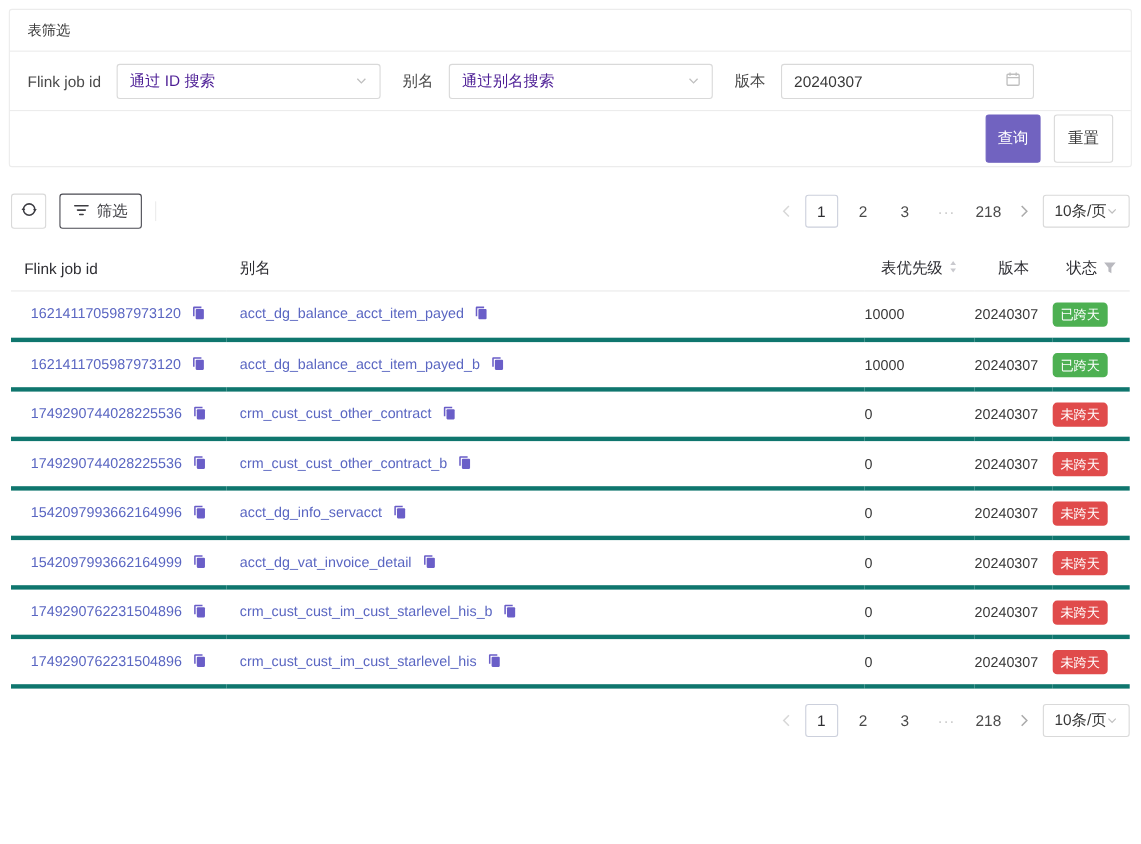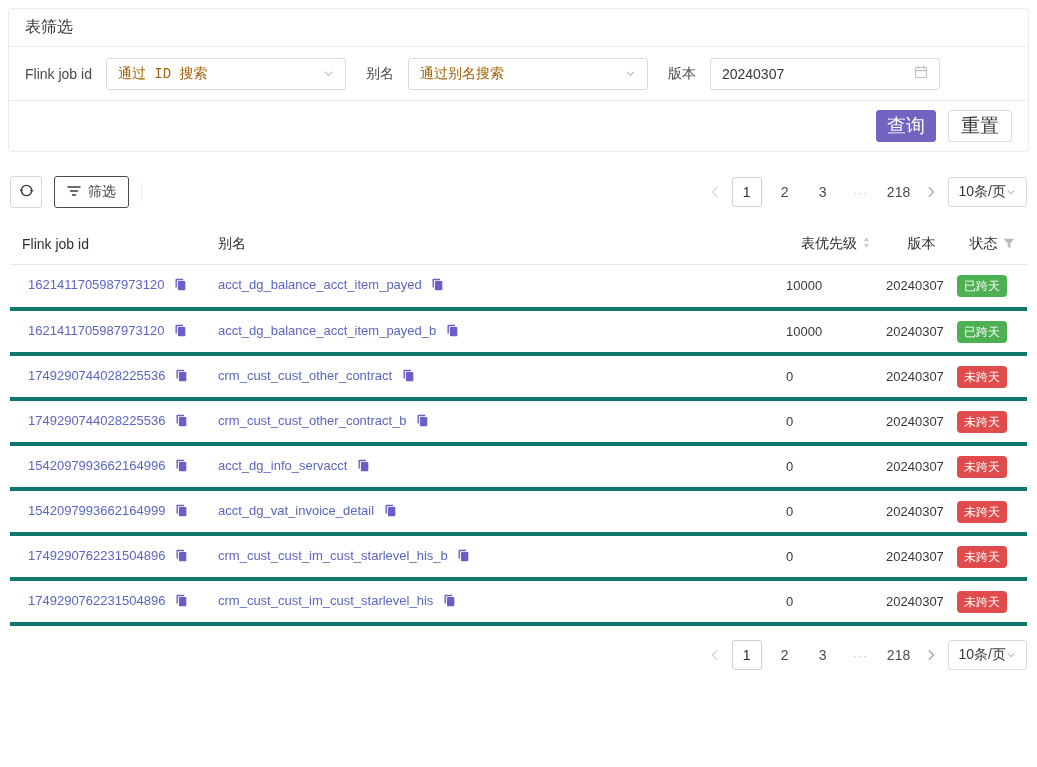--- a/index.html
+++ b/index.html
@@ -6,32 +6,32 @@
   html,body { background:#fff; }
   body {
     width:1037px; height:767px; overflow:hidden;
     font-family:"Liberation Sans","DejaVu Sans",sans-serif;
     font-size:14px; color:#383838;
   }
   .page { padding:8px 8px 12px; }
 
   
   .filter-card { border:1px solid #ececec; border-radius:3px; background:#fff; }
-  .card-title { height:38px; display:flex; align-items:center; padding:0 16px; font-size:16px; color:#383838; border-bottom:1px solid #ececec; }
+  .card-title { height:38px; display:flex; align-items:center; padding:0 16px; font-size:13px; color:#383838; border-bottom:1px solid #ececec; }
   .filter-row { display:flex; align-items:center; height:54px; padding:0 16px; border-bottom:1px solid #ececec; }
   .field-label { font-size:14px; color:#4a4a4a; margin-right:14px; white-space:nowrap; }
   .field-group { display:flex; align-items:center; }
   .field-group + .field-group { margin-left:20px; }
   .select, .date-input { height:32px; border:1px solid #d9d9d9; border-radius:3px; background:#fff; display:flex; align-items:center; justify-content:space-between; padding:0 11px; cursor:pointer; }
   .select { width:240px; }
   .date-input { width:230px; }
-  .placeholder { color:#a16207; font-size:14px;font-family:Liberation Mono, monospace; }
+  .placeholder { color:#4c1d95; font-size:14px; }
   .date-value { color:#383838; font-size:14px; }
   .actions-row { display:flex; justify-content:flex-end; align-items:center; gap:12px; height:50px; padding:0 16px; }
-  .btn { height:32px; border-radius:3px; font-size:19px; cursor:pointer; font-family:inherit; }
+  .btn { height:44px; border-radius:3px; font-size:14px; cursor:pointer; font-family:inherit; }
   .btn-primary { background:#7163c0; border:1px solid #7163c0; color:#fff; padding:0 10px; }
   .btn-default { background:#fff; border:1px solid #d9d9d9; color:#383838; padding:0 12px; }
 
   
   .toolbar { display:flex; align-items:center; margin:24px 2px 16px; gap:12px; }
   .icon-btn { width:32px; height:32px; border:1px solid #d9d9d9; border-radius:3px; background:#fff; display:flex; align-items:center; justify-content:center; cursor:pointer; }
   .filter-btn { height:32px; border:1.5px solid #4a4a52; border-radius:3px; background:#fff; display:flex; align-items:center; gap:7px; padding:0 12px; font-size:14px; color:#3d3d42; cursor:pointer; font-family:inherit; }
   .v-divider { width:1px; height:18px; background:#ececec; }
   .summary { font-size:14px; color:#383838; white-space:pre; }
   .num-blue  { color:#2a6be8; font-weight:700; }

